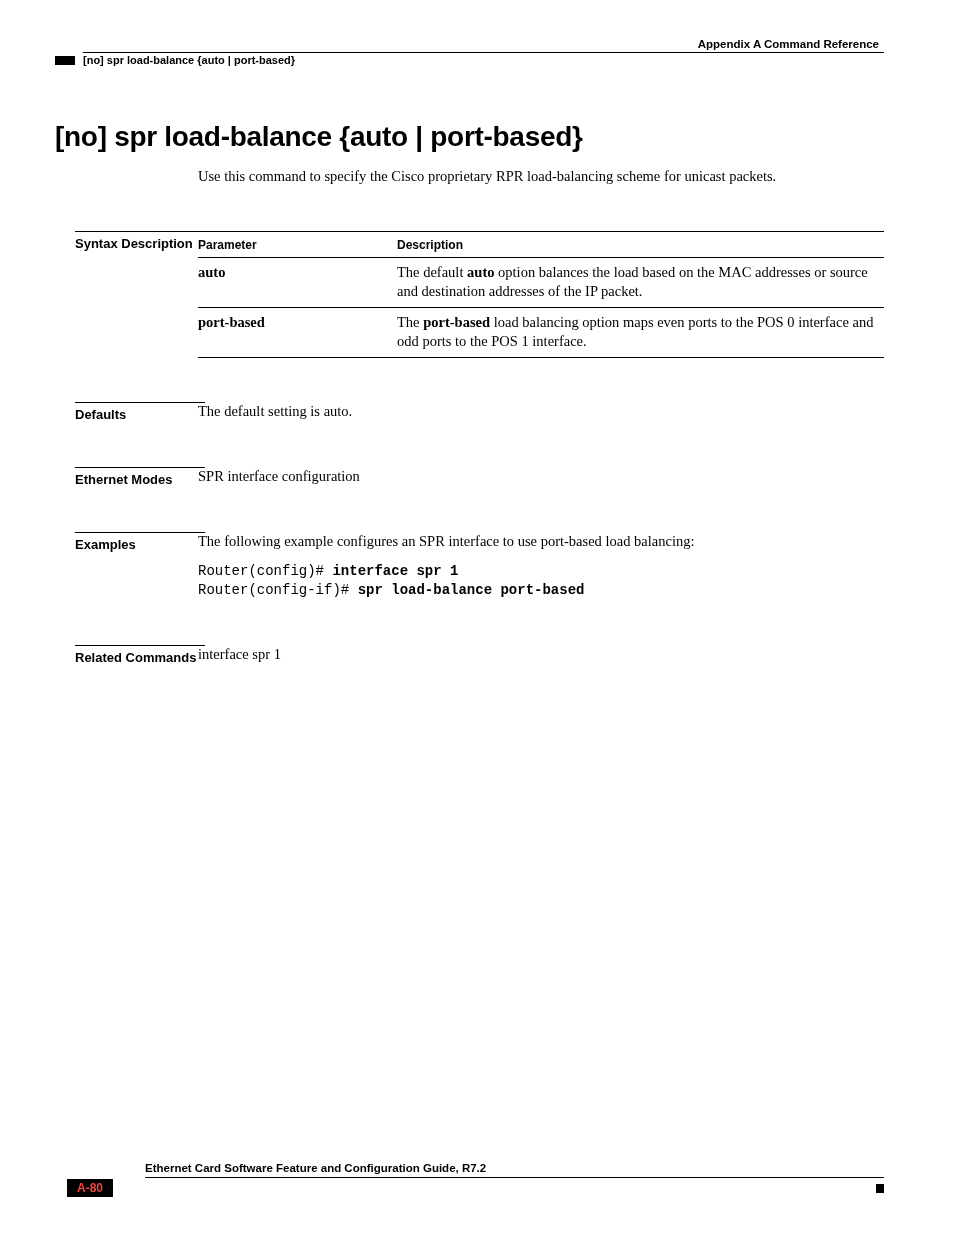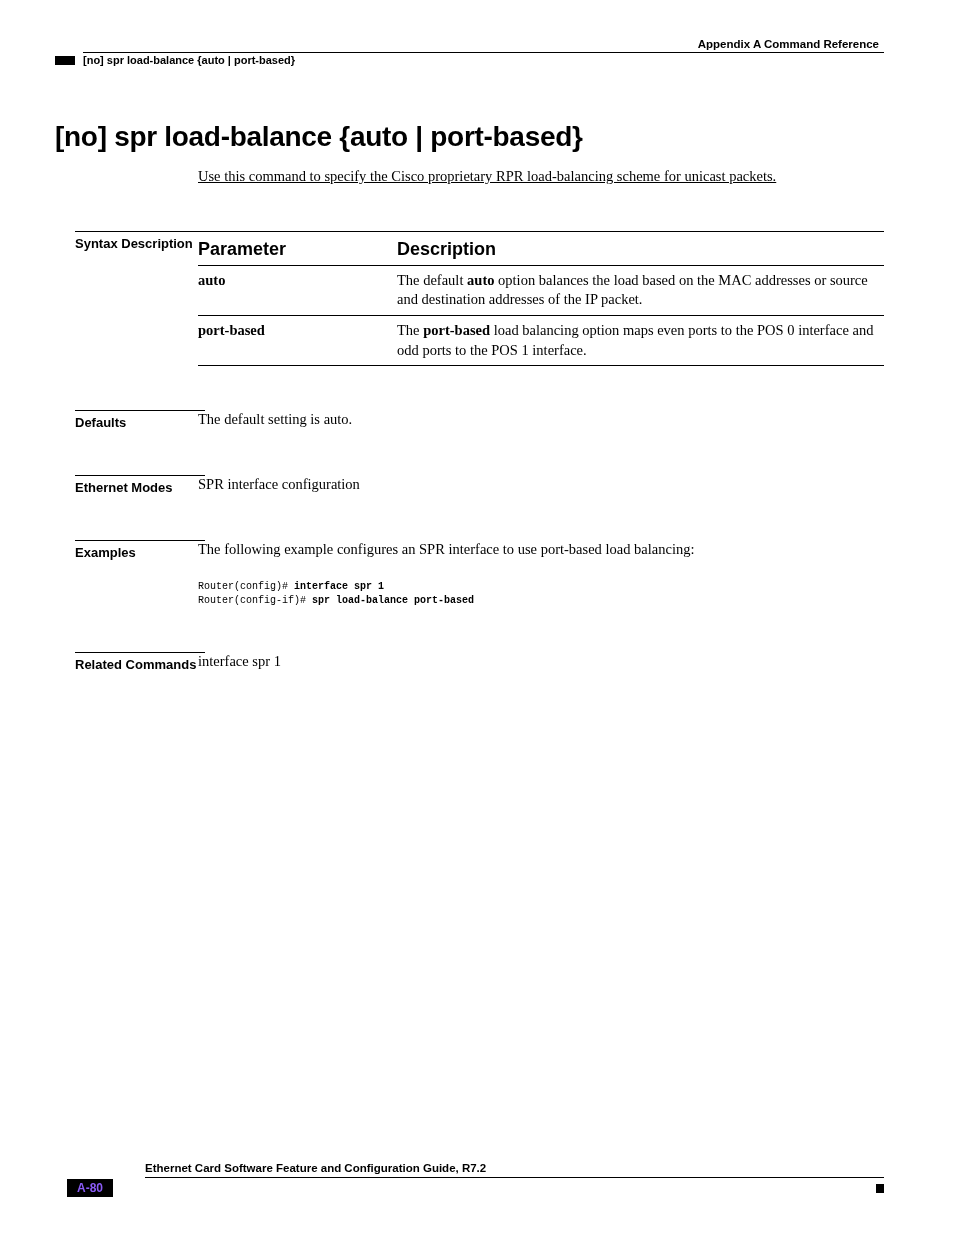--- a/index.html
+++ b/index.html
@@ -56,21 +56,20 @@
   .title {
     font-family: Arial, Helvetica, sans-serif;
     font-weight: bold;
     font-size: 28px;
     margin-top: 55px;
     margin-bottom: 14px;
     letter-spacing: -0.3px;
   }
   .indent-body {
     margin-left: 143px;
-    text-decoration: underline;
   }
   .intro {
     font-size: 14.5px;
     line-height: 1.35;
   }
   .section {
     display: flex;
     margin-top: 44px;
   }
   .section-label-col {
@@ -93,45 +92,45 @@
     line-height: 1.35;
   }
   table.syntax {
     width: 100%;
     border-collapse: collapse;
     font-size: 14.5px;
   }
   table.syntax th {
     font-family: Arial, Helvetica, sans-serif;
     font-weight: bold;
-    font-size: 18px;
+    font-size: 12px;
     text-align: left;
     border-top: 1.5px solid #000;
     border-bottom: 1.5px solid #000;
     padding: 5px 4px 4px 0;
   }
   table.syntax td {
     vertical-align: top;
     padding: 5px 4px 5px 0;
     border-bottom: 1px solid #000;
     line-height: 1.35;
   }
   table.syntax tr:last-child td {
     border-bottom: 1.5px solid #000;
   }
   table.syntax td.param {
     width: 195px;
     font-weight: bold;
   }
   .code {
     font-family: "Courier New", Courier, monospace;
-    font-size: 10px;
+    font-size: 14px;
     white-space: pre;
     line-height: 1.4;
-    margin-top: 20px;
+    margin-top: 10px;
   }
   .code b { font-weight: bold; }
   .footer {
     position: absolute;
     bottom: 38px;
     left: 55px;
     right: 70px;
   }
   .footer-line {
     border-bottom: 1.5px solid #000;
@@ -146,21 +145,21 @@
     font-weight: bold;
     font-size: 11.5px;
   }
   .footer-row2 {
     display: flex;
     align-items: center;
     margin-top: 1px;
   }
   .page-num-box {
     background: #000;
-    color: #8b5cf6;
+    color: #ef4444;
     font-family: Arial, Helvetica, sans-serif;
     font-weight: bold;
     font-size: 12px;
     padding: 2px 10px 2px 10px;
     margin-left: 12px;
   }
 </style>
 </head>
 <body>
 

